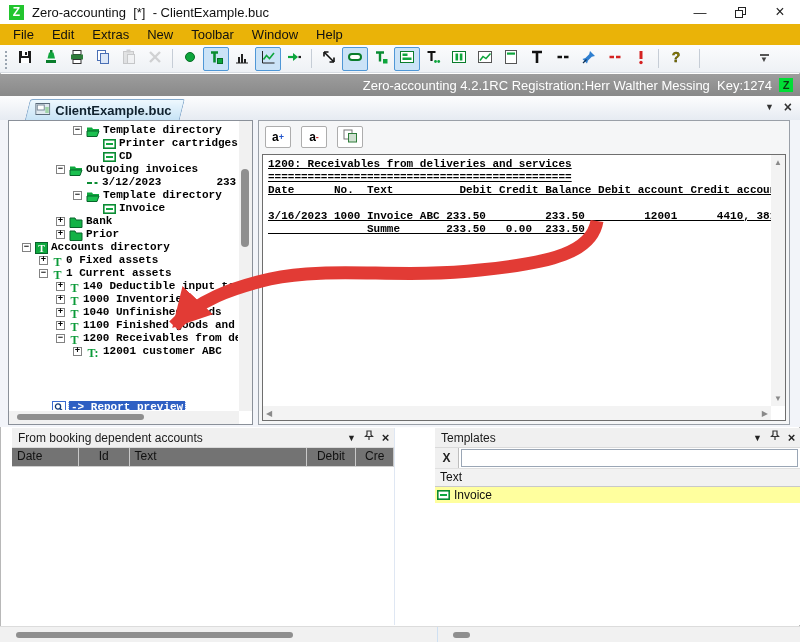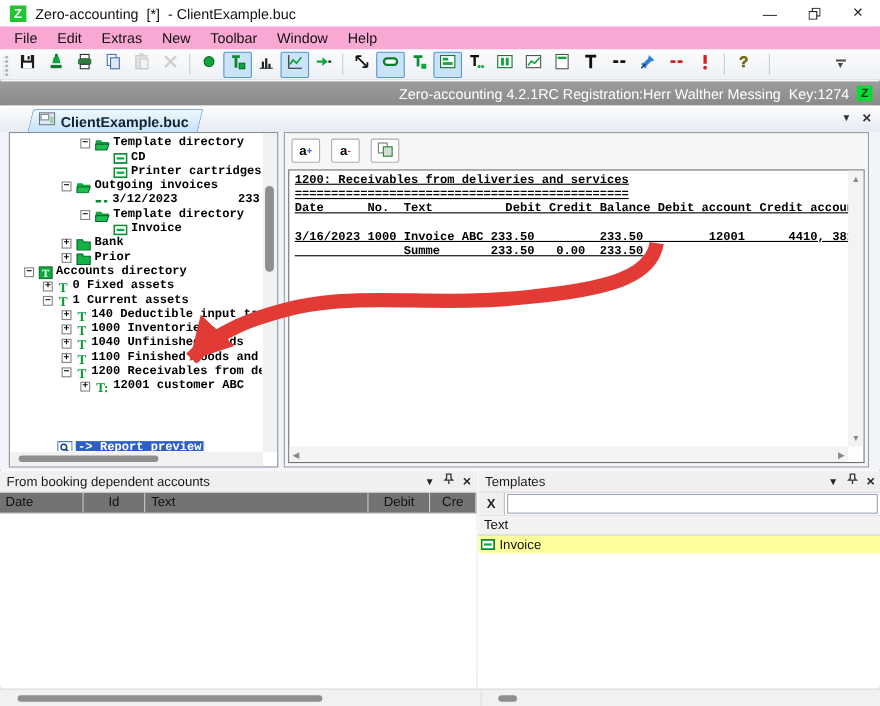--- a/index.html
+++ b/index.html
@@ -12,21 +12,21 @@
   .titlebar { position:absolute; left:0; top:0; width:800px; height:24px; background:#fff;
               display:flex; align-items:center; }
   .z-logo { width:15px; height:15px; margin:0 8px 0 9px; background:#22c52e; color:#fff;
             font:700 12px/15px "Liberation Sans",sans-serif; text-align:center; flex:none; }
   .win-title { font-size:13px; color:#111; white-space:pre; }
   .wincontrols { margin-left:auto; display:flex; height:24px; }
   .wincontrols .wbtn { width:40px; height:24px; display:flex; align-items:center; justify-content:center;
                        color:#222; font-size:13px; }
 
   
-  .menubar { position:absolute; left:0; top:24px; width:800px; height:21px; background:#f9a8d4;
+  .menubar { position:absolute; left:0; top:24px; width:800px; height:21px; background:#eab308;
              display:flex; align-items:center; padding-left:4px; }
   .menu-item { padding:2px 9px; font-size:13px; color:#111; }
 
   
   .toolbar { position:absolute; left:0; top:45px; width:800px; height:28px;
              background:linear-gradient(#fbfcfd,#eef1f5); display:flex; align-items:center; padding-left:3px;
              border-bottom:1px solid #d7dce2; }
   .grip { width:6px; height:20px; margin-right:3px;
           background-image:radial-gradient(circle,#9aa5b1 1px,transparent 1.3px);
           background-size:4px 4px; background-position:1px 1px; }
@@ -89,21 +89,21 @@
   .report-box { position:absolute; left:3px; right:3px; top:33px; bottom:3px; background:#fff;
                 border:1px solid #6e6e6e; overflow:hidden;text-decoration:underline; }
   .report-box pre { font:700 11px/13px "Liberation Mono", monospace; color:#000; padding:3px 5px;
                     white-space:pre; }
   .rv { position:absolute; right:0; top:0; bottom:14px; width:14px; background:#f3f3f3; }
   .rh { position:absolute; left:0; right:14px; bottom:0; height:14px; background:#f3f3f3; }
   .sarrow { position:absolute; color:#8a8a8a; font-size:8px; }
 
   
   .panel { position:absolute; background:#fff; }
-  .booking-panel { left:0; top:428px; width:434px; height:197px; border-right:1px solid #dfe7f3; }
+  .booking-panel { left:12px; top:428px; width:383px; height:197px; border-right:1px solid #dfe7f3; }
   .templates-panel { left:435px; top:428px; width:365px; height:197px; }
   .phead { height:20px; background:#f0f0f0; display:flex; align-items:center; border-bottom:1px solid #dadada; }
   .phead .ttl { flex:1; font-size:12px; color:#1a1a1a; padding-left:6px; }
   .phbtn { width:17px; text-align:center; color:#222; font-size:9px; line-height:18px; }
   .colh { display:flex; height:19px; background:#737373; border-bottom:1px solid #cfcfcf;
           font-size:12px; color:#111; overflow:hidden; }
   .colh .c { padding:1px 5px; border-right:1px solid #c9c9c9; height:100%; white-space:nowrap; }
   .colh .r { text-align:center; }
   .filter-row { display:flex; height:21px; align-items:stretch; border-bottom:1px solid #e0e0e0; }
   .xbtn { width:24px; background:#f0f0f0; border-right:1px solid #bdbdbd; font-size:12px; font-weight:700;
@@ -357,31 +357,31 @@
             <span class="tlbl">Template directory</span>
           </div>
           <div class="trow" style="padding-left: 80px;">
             <span class="exp-spacer"></span>
             <span class="ticon">
               <svg width="13" height="10">
                 <rect x="0.8" y="0.8" width="11.4" height="8.4" fill="#fff" stroke="#0a8c33" stroke-width="1.6"></rect>
                 <rect x="3" y="4" width="7" height="2" fill="#0fa83e"></rect>
               </svg>
             </span>
-            <span class="tlbl">CD</span>
+            <span class="tlbl">Printer cartridges</span>
           </div>
           <div class="trow" style="padding-left: 80px;">
             <span class="exp-spacer"></span>
             <span class="ticon">
               <svg width="13" height="10">
                 <rect x="0.8" y="0.8" width="11.4" height="8.4" fill="#fff" stroke="#0a8c33" stroke-width="1.6"></rect>
                 <rect x="3" y="4" width="7" height="2" fill="#0fa83e"></rect>
               </svg>
             </span>
-            <span class="tlbl">Printer cartridges</span>
+            <span class="tlbl">CD</span>
           </div>
           <div class="trow" style="padding-left: 46px;">
             <span class="exp">−</span>
             <span class="ticon">
               <svg width="14" height="12">
                 <path d="M1 2.5h5l1 1.5h6v2H1z" fill="#0fa83e"></path>
                 <path d="M1 6h12l-2 5.5H1z" fill="#1cc050" stroke="#07642a"></path>
               </svg>
             </span>
             <span class="tlbl">Outgoing invoices</span>

